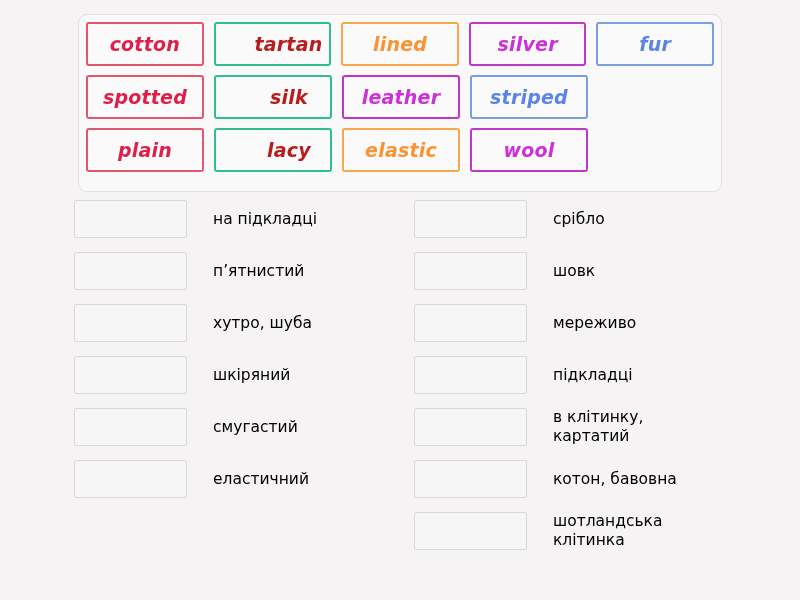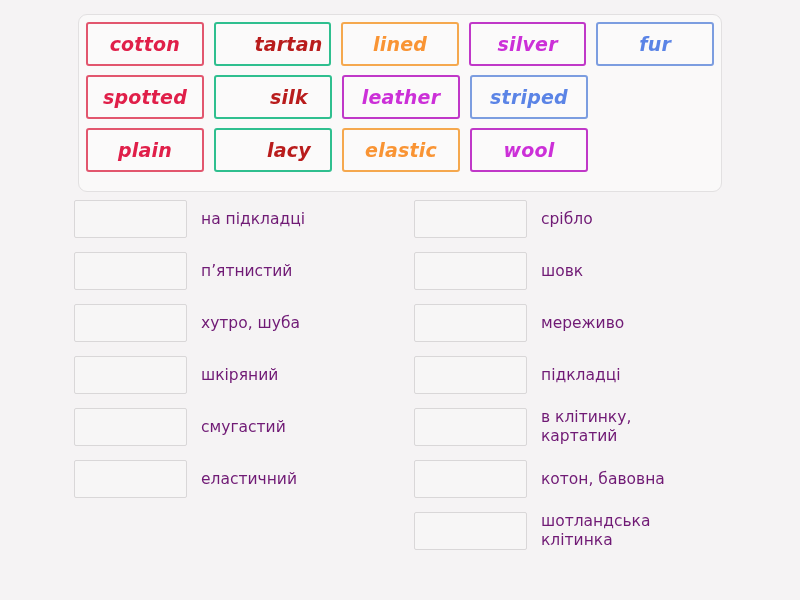--- a/index.html
+++ b/index.html
@@ -88,24 +88,24 @@
     height: 38px;
     flex: 0 0 113px;
     box-sizing: border-box;
     background: #f7f6f6;
     border: 1px solid #d9d7d8;
     border-radius: 2px;
     cursor: pointer;
   }
 
   .match-label {
-    margin-left: 14px;
+    margin-left: 26px;
     font-family: "DejaVu Sans", sans-serif;
     font-size: 15.5px;
-    color: #701a75;
+    color: #000000;
     line-height: 19px;
     white-space: pre-line;
   }
 </style>
 </head>
 <body>
 
 <div id="tile-bank">
     <div class="tile-row">
       <div class="tile c-red">cotton</div>

